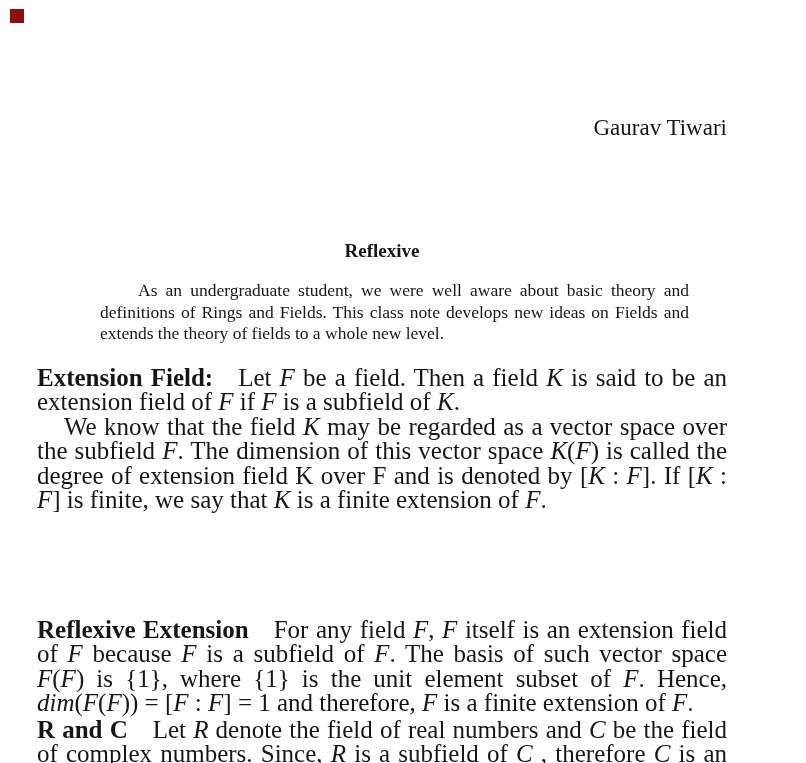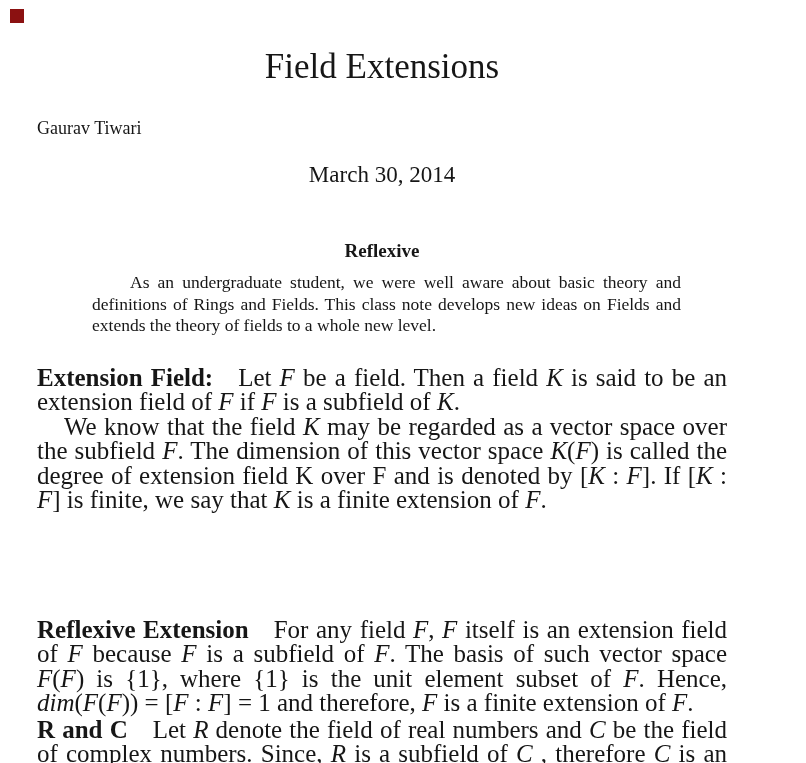--- a/index.html
+++ b/index.html
@@ -22,43 +22,43 @@
     position: absolute;
     left: 37px; top: 46px; width: 690px;
     font-size: 35px; line-height: 41px;
     text-align: center;
     font-weight: normal;
     margin: 0;
   }
   .doc-author {
     position: absolute;
     left: 37px; top: 114px; width: 690px;
-    font-size: 18px; line-height: 28px;
-    text-align: left;
+    font-size: 23px; line-height: 28px;
+    text-align: right;
   }
   .doc-date {
     position: absolute;
     left: 37px; top: 161px; width: 690px;
     font-size: 23px; line-height: 28px;
     text-align: center;
   }
   .abstract-heading {
     position: absolute;
     left: 37px; top: 239px; width: 690px;
     font-size: 19px; line-height: 23px;
     font-weight: bold;
     text-align: center;
   }
   .abstract-body {
     position: absolute;
     left: 88px; top: 268px; width: 589px;
     font-size: 17.5px; line-height: 21.5px;
     text-align: justify;
     text-indent: 38px;
-    margin: 4px;
+    margin: 12px;
   }
   .body-block {
     position: absolute;
     left: 37px; width: 690px;
   }
   .block-extension { top: 366px; }
   .block-reflexive { top: 618px; }
   .block-randc     { top: 718px; }
   .par {
     font-size: 25px; line-height: 24.4px;
@@ -77,25 +77,23 @@
   .b { font-weight: bold; }
   .i { font-style: italic; }
 </style>
 </head>
 <body>
 
 <div class="page">
 
   <div class="corner-marker" style="background: rgb(139, 17, 17);"></div>
 
-  <h1 class="doc-title">Field Extensions</h1>
 
   <div class="doc-author">Gaurav Tiwari</div>
 
-  <div class="doc-date">March 30, 2014</div>
 
   <div class="abstract-heading">Reflexive</div>
 
   <p class="abstract-body">As an undergraduate student, we were well aware about basic theory and definitions of Rings and Fields. This class note develops new ideas on Fields and extends the theory of fields to a whole new level.</p>
 
   <div class="body-block block-extension">
     <p class="par"><span class="b">Extension Field:</span><span> Let </span><span class="i">F</span><span> be a field. Then a field </span><span class="i">K</span><span> is said to be an extension field of </span><span class="i">F</span><span> if </span><span class="i">F</span><span> is a subfield of </span><span class="i">K</span><span>.</span></p>
     <p class="par indent"><span>We know that the field </span><span class="i">K</span><span> may be regarded as a vector space over the subfield </span><span class="i">F</span><span>. The dimension of this vector space </span><span class="i">K</span><span>(</span><span class="i">F</span><span>) is called the degree of extension field K over F and is denoted by [</span><span class="i">K</span><span> : </span><span class="i">F</span><span>]. If [</span><span class="i">K</span><span> : </span><span class="i">F</span><span>] is finite, we say that </span><span class="i">K</span><span> is a finite extension of </span><span class="i">F</span><span>.</span></p>
   </div>
 

